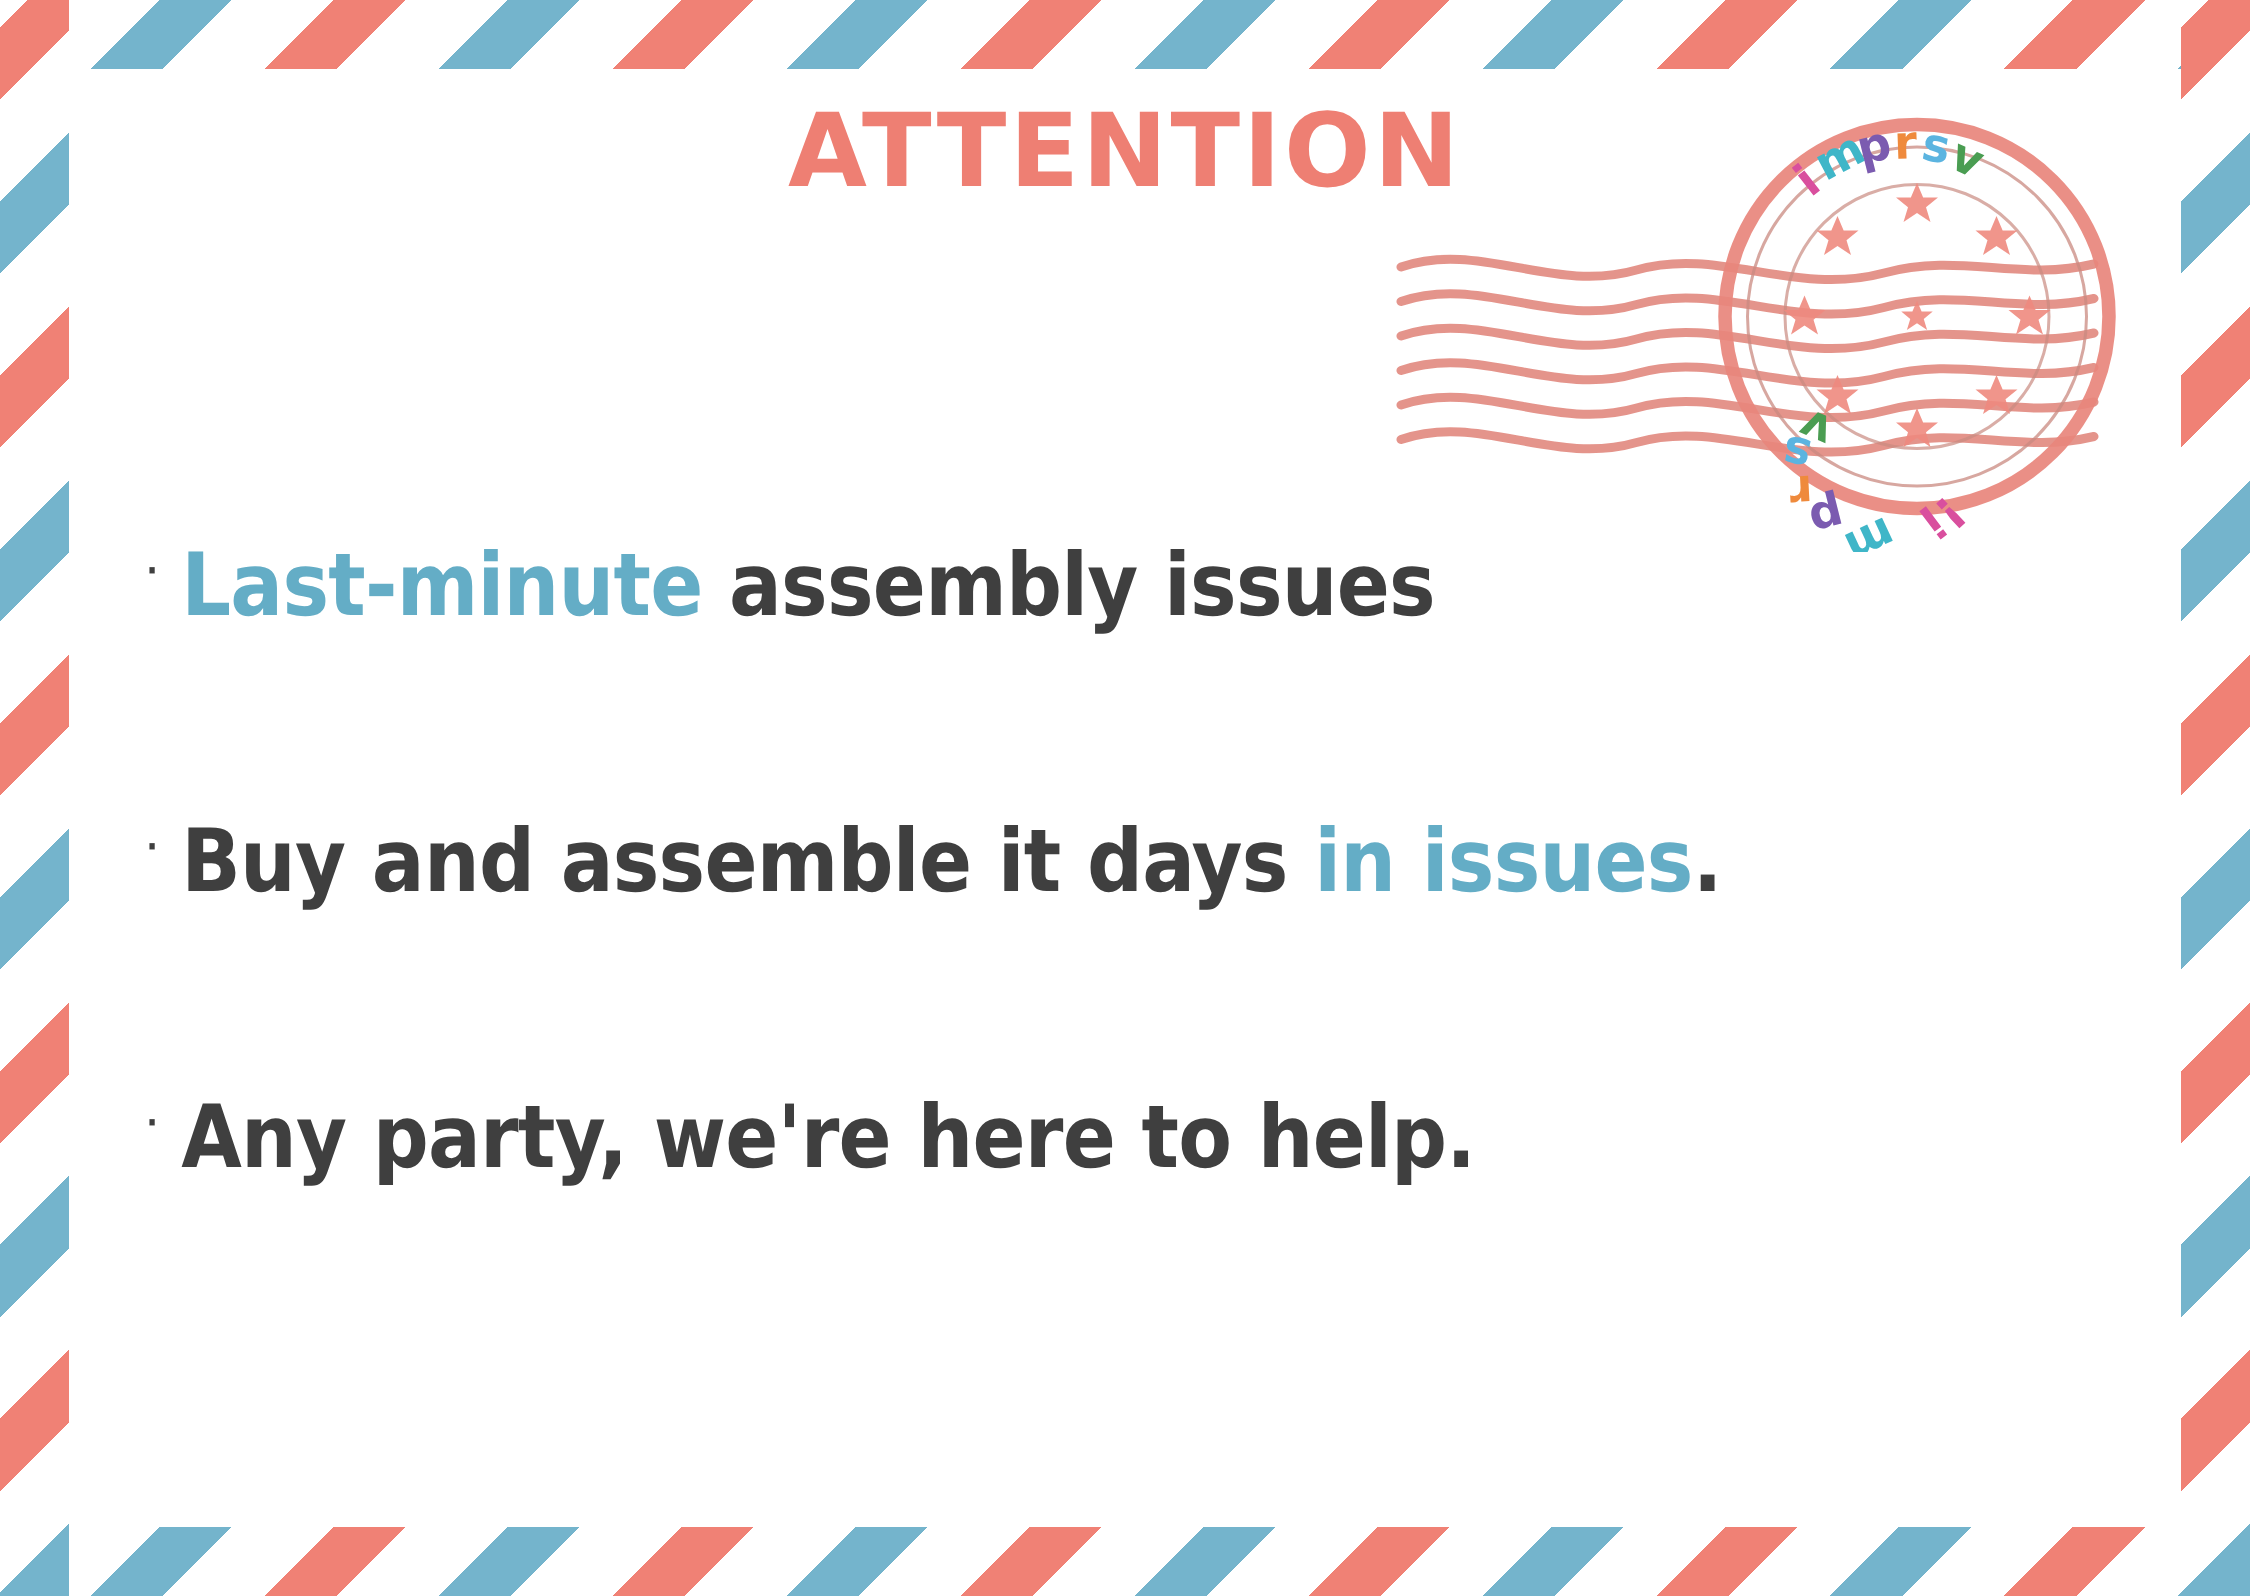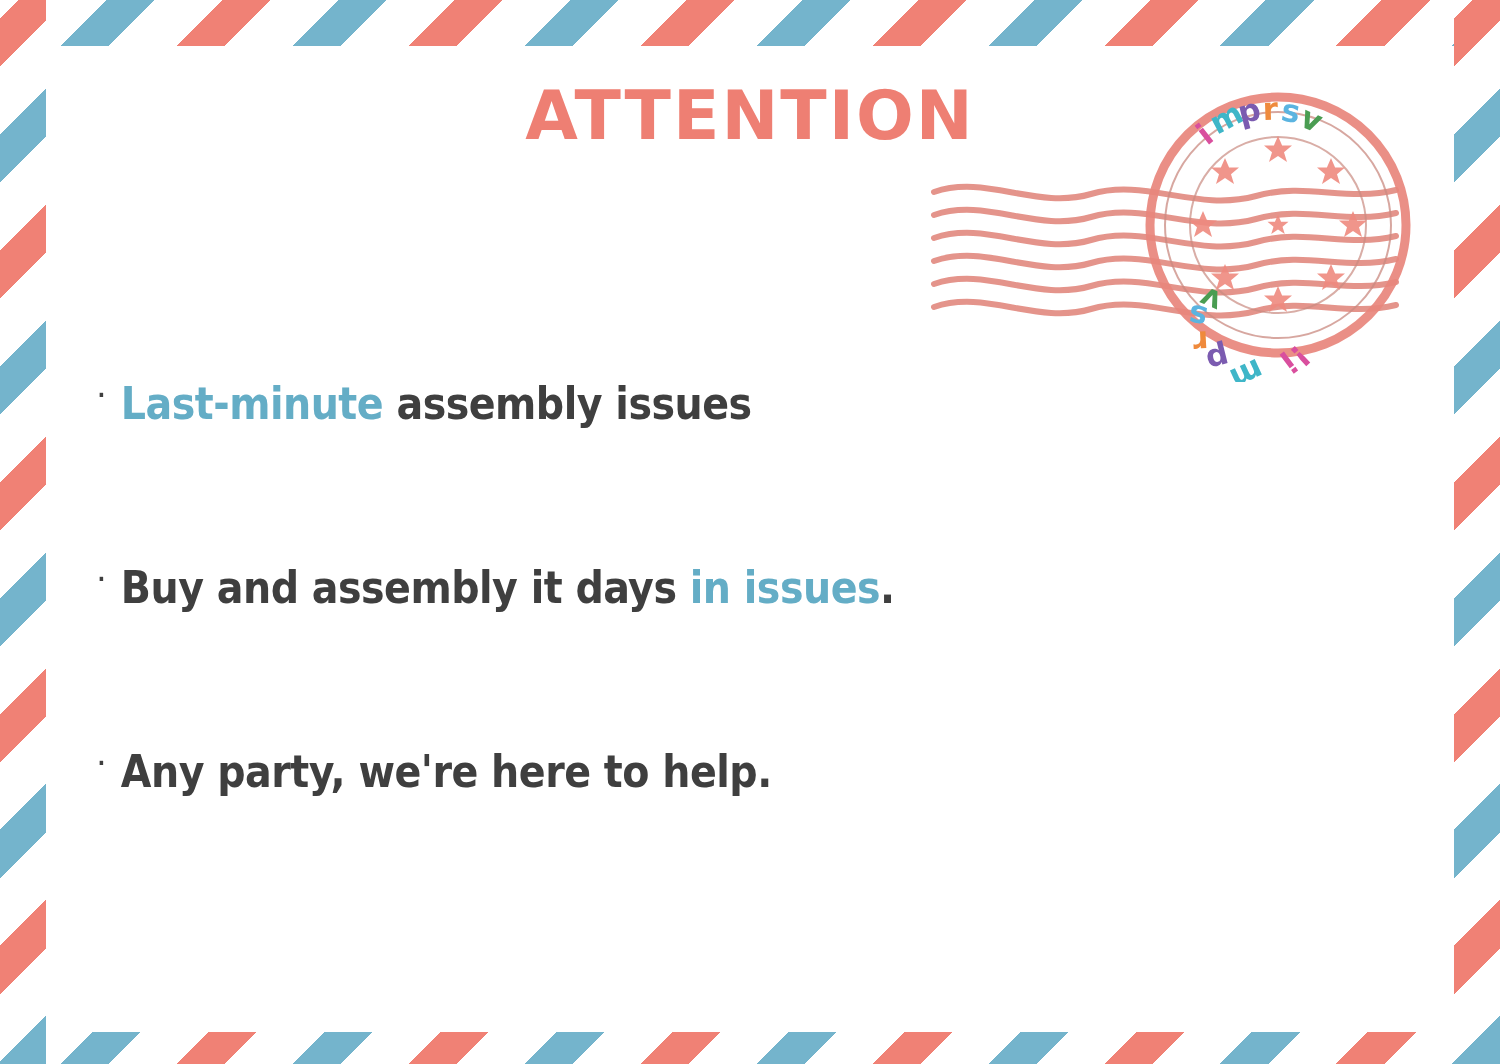--- a/index.html
+++ b/index.html
@@ -35,21 +35,21 @@
     );
   }
   #border-top    { top: 0;    left: 0;   width: 1500px; height: 46px; }
   #border-bottom { bottom: 0; left: 0;   width: 1500px; height: 46px; }
   #border-left   { top: 0;    left: 0;   width: 46px;   height: 1064px; }
   #border-right  { top: 0;    right: 0;  width: 46px;   height: 1064px; }
 
   
   #card {
     position: absolute;
-    top: 60px; left: 46px;
+    top: 46px; left: 46px;
     width: 1408px; height: 972px;
     background: #ffffff;
   }
 
   
   #title {
     position: absolute;
     top: 16px;
     left: 0;
     width: 100%;
@@ -88,21 +88,21 @@
     flex: 0 0 auto;
     color: #3f3f3f;
     font-size: 34px;
     line-height: 70px;
     margin-right: 14px;
   }
   .bullet-text {
     flex: 1 1 auto;
     font-family: "DejaVu Sans Condensed", "DejaVu Sans", sans-serif;
     font-weight: bold;
-    font-size: 44px;
+    font-size: 58px;
     line-height: 88px;
     color: #3f3f3f;
     letter-spacing: -0.5px;
   }
   .hl { color: #64adc6; }
   .ln { display: block; }
 </style>
 </head>
 <body>
 
@@ -196,21 +196,21 @@
       <div class="bullet-row">
         <span class="bullet-dot">·</span>
         <span class="bullet-text">
           <span class="ln"><span class="hl">Last-minute </span><span>assembly issues</span></span>
         </span>
       </div>
 
       <div class="bullet-row">
         <span class="bullet-dot">·</span>
         <span class="bullet-text">
-          <span class="ln"><span>Buy and assembly it days </span><span class="hl">in issues</span><span>.</span></span>
+          <span class="ln"><span>Buy and assemble it days </span><span class="hl">in issues</span><span>.</span></span>
         </span>
       </div>
 
       <div class="bullet-row">
         <span class="bullet-dot">·</span>
         <span class="bullet-text">
           <span class="ln"><span>Any party, we're here to help.</span></span>
         </span>
       </div>
 

